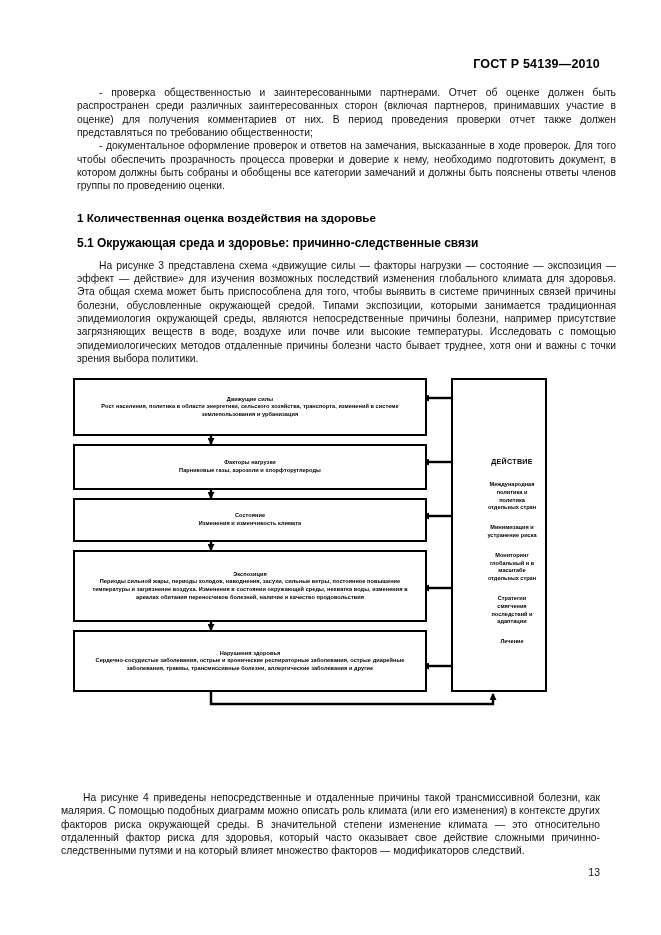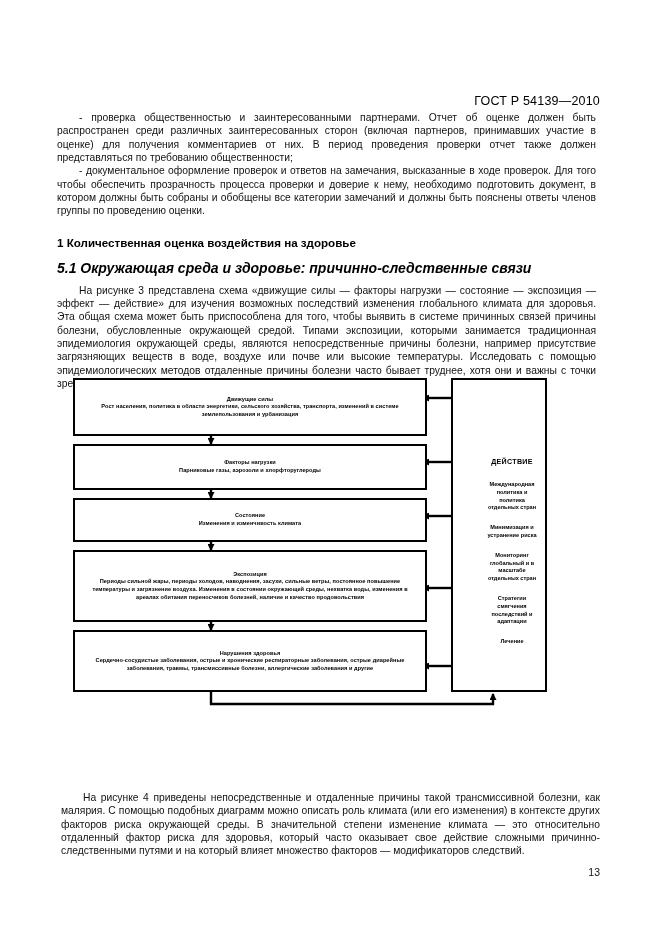--- a/index.html
+++ b/index.html
@@ -24,57 +24,54 @@
     height: 935px;
     background: #ffffff;
   }
 
   
   .doc-header {
     position: absolute;
     right: 61px;
     top: 57px;
     font-size: 12.5px;
-    font-weight: normal;
+    font-weight: bold;
     letter-spacing: 0.2px;
     white-space: nowrap;
-    margin-top: 37px;
   }
 
   
   .content {
     position: absolute;
-    left: 57px;
+    left: 77px;
     top: 86px;
     width: 539px;
-    margin-top: 25px;
   }
 
   p.body-par {
     margin: 0;
     font-size: 10.3px;
     line-height: 13.35px;
     text-align: justify;
     text-indent: 22px;
     hyphens: manual;
     color: #111;
   }
 
   h2.sec-title {
     margin: 0;
     font-size: 11.6px;
     font-weight: bold;
     line-height: 14px;
   }
   h3.sub-title {
     margin: 0;
-    font-size: 14px;
+    font-size: 12px;
     font-weight: bold;
     line-height: 13px;
-    font-style: italic;
   }
 
   .gap-12 { height: 12px; }
   .gap-18 { height: 18px; }
   .gap-9  { height: 9px; }
 
   
   .figure-wrap {
     position: absolute;
     left: 61px;

